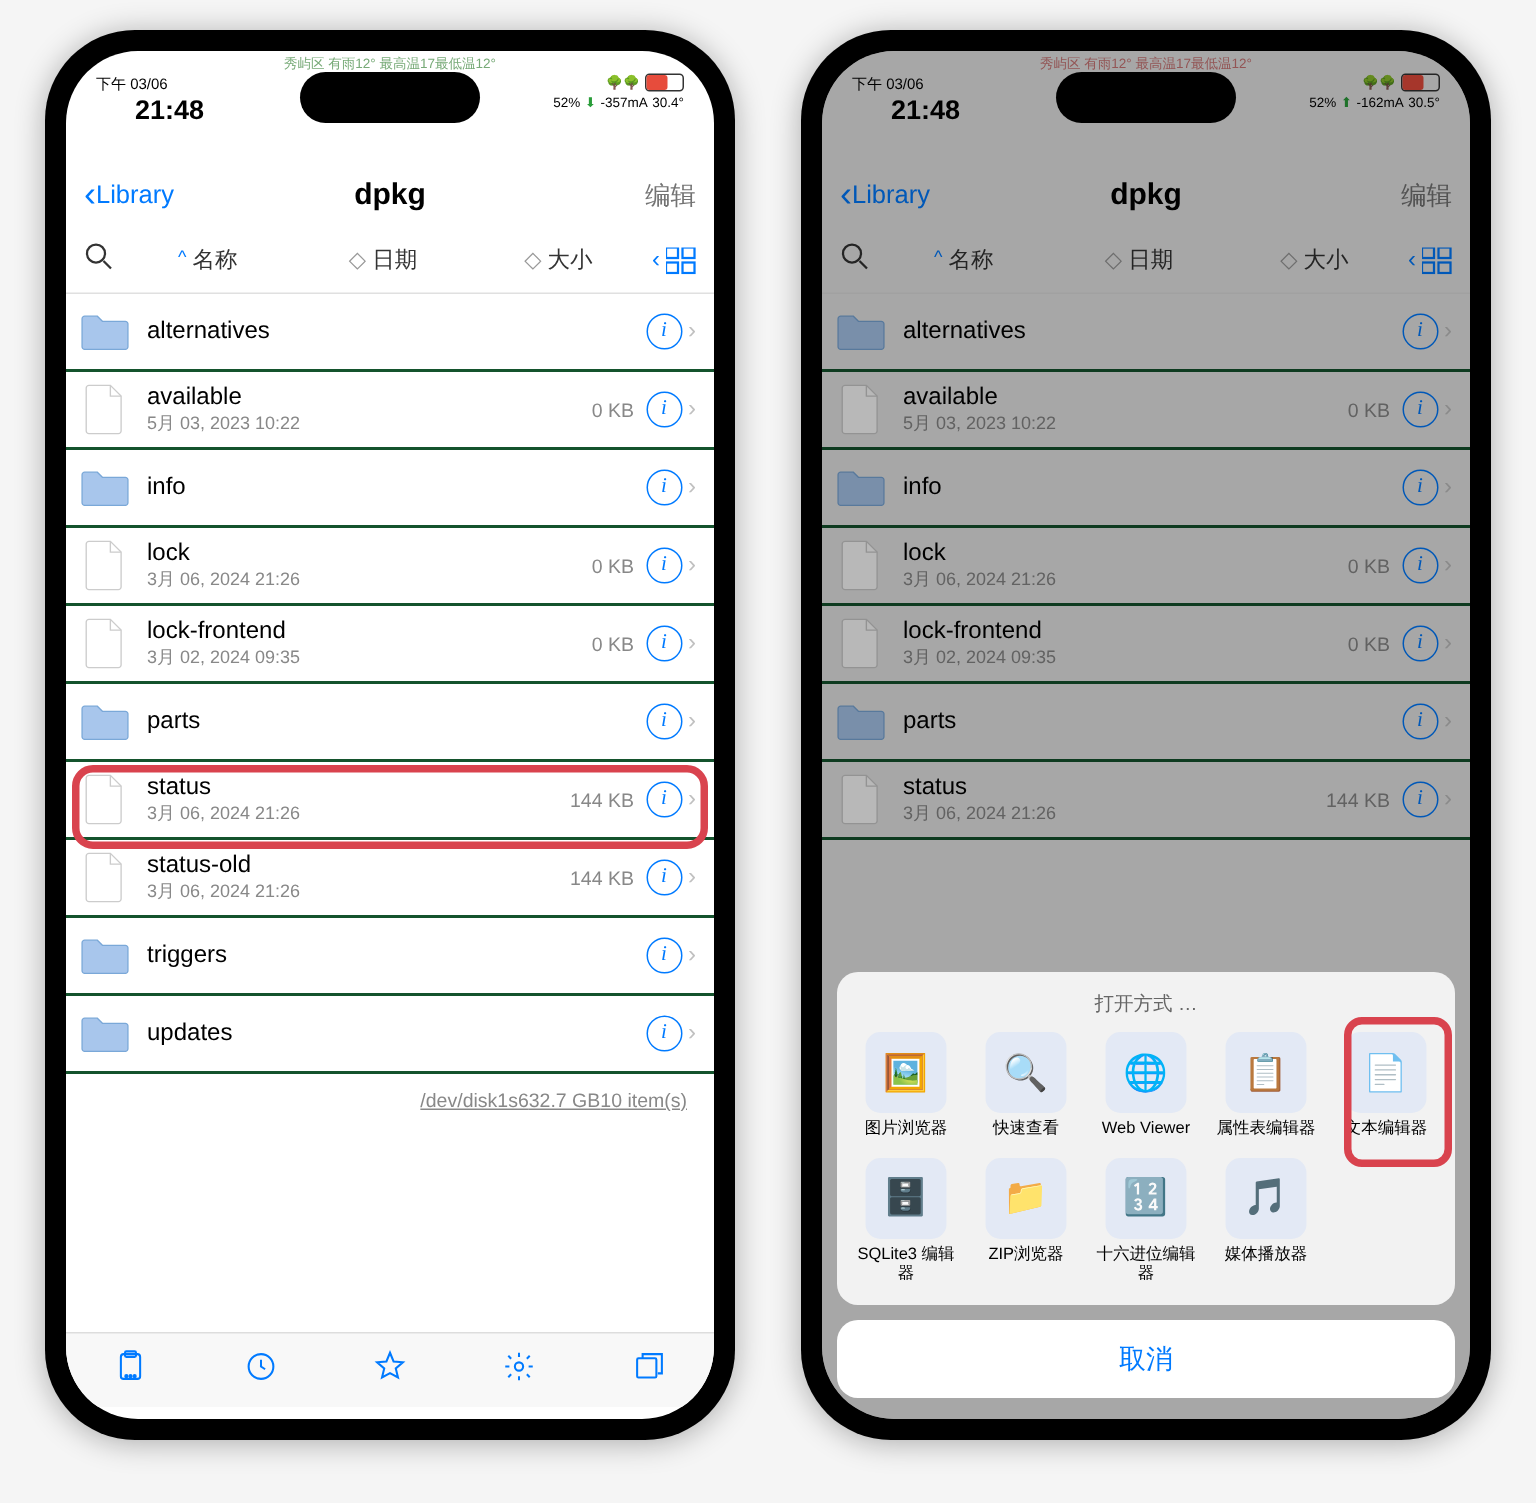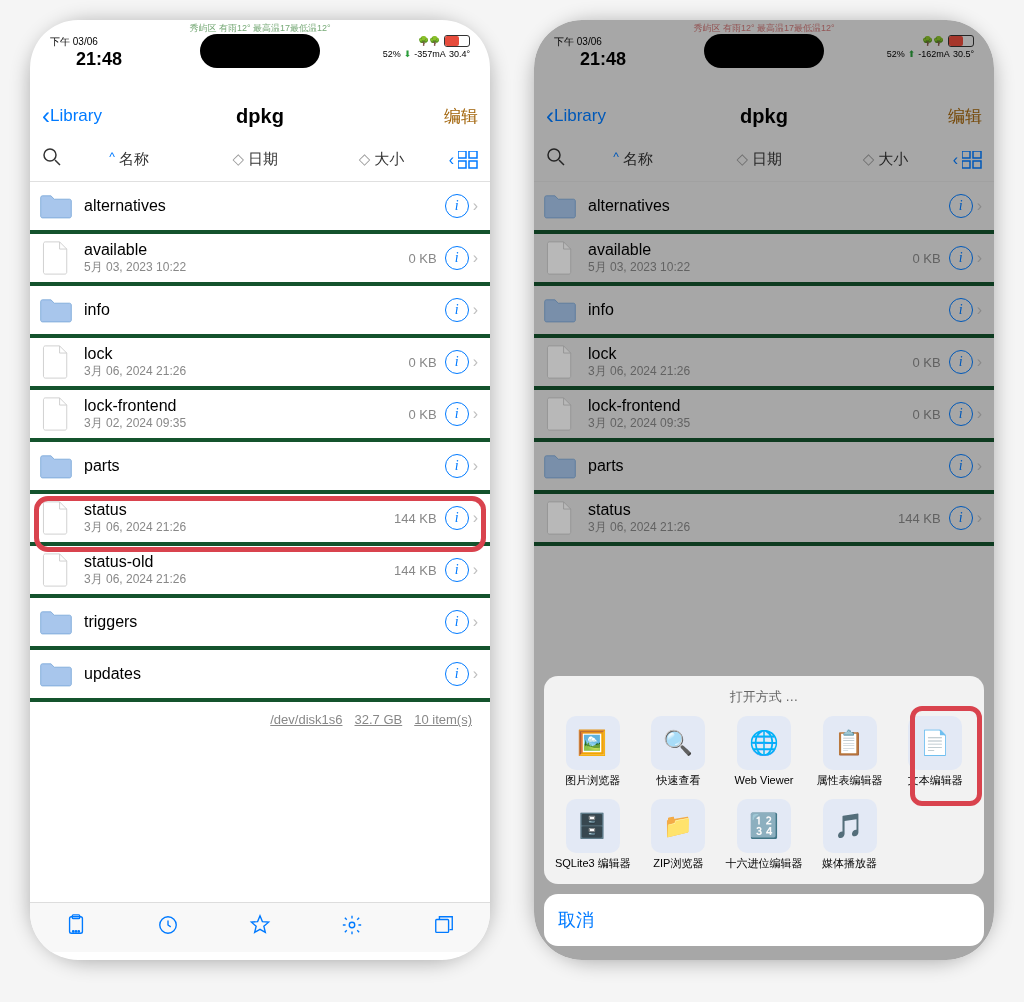--- a/index.html
+++ b/index.html
@@ -4,20 +4,21 @@
 <style>
 * { margin: 0; padding: 0; box-sizing: border-box; font-family: -apple-system, "Helvetica Neue", Arial, sans-serif; }
 body { background: #f5f5f5; width: 1024px; height: 1002px; position: relative; }
 
 .phone {
   position: absolute;
   width: 460px;
   height: 940px;
   background: #000;
   border-radius: 60px;
+  padding: 14px;
   box-shadow: 0 2px 20px rgba(0,0,0,0.3);
 }
 .phone-left { left: 30px; top: 20px; }
 .phone-right { left: 534px; top: 20px; }
 
 .screen {
   width: 100%;
   height: 100%;
   background: #fff;
   border-radius: 48px;
@@ -69,21 +70,21 @@
   height: 44px;
   display: flex;
   align-items: center;
   justify-content: space-between;
   padding: 0 12px;
   background: #fff;
 }
 .phone-right .nav-bar { background:transparent; }
 .nav-back { color: #007aff; font-size: 17px; display:flex; align-items:center; }
 .nav-title { font-size: 20px; font-weight:700; position:absolute; left:0; right:0; text-align:center; pointer-events:none;}
-.nav-edit { color: #a16207; font-size: 17px; }
+.nav-edit { color: #737373; font-size: 17px; }
 
 .toolbar {
   position: absolute;
   top: 118px;
   left: 0; right: 0;
   height: 44px;
   display: flex;
   align-items: center;
   padding: 0 12px;
   gap: 8px;
@@ -104,42 +105,41 @@
   overflow: hidden;
   background:#fff;
 }
 .phone-right .file-list { background:transparent; }
 
 .file-row {
   height: 52px;
   display: flex;
   align-items: center;
   padding: 0 12px 0 8px;
-  border-bottom: 4px solid #14532d;
+  border-bottom: 2px solid #14532d;
   position:relative;
 }
 .file-icon { width: 36px; height:36px; margin-right:10px; display:flex; align-items:center; justify-content:center; }
 .folder-svg { width:34px; height:28px; }
 .file-svg { width:28px; height:34px; }
 .file-info { flex:1; min-width:0; }
 .file-name { font-size:16px; color:#000; }
 .file-date { font-size:12px; color:#888; }
 .file-size { font-size:13px; color:#888; margin-right:8px; }
 .info-btn { width:24px; height:24px; border:1.5px solid #007aff; border-radius:50%; color:#007aff; display:flex; align-items:center; justify-content:center; font-size:14px; font-style:italic; font-family:serif; margin-right:4px;}
 .chevron { color:#c0c0c0; font-size:16px; }
 
 .summary-row {
   padding: 10px 18px;
   text-align: center;
   font-size: 13px;
   color: #888;
   text-decoration: underline;
   display:flex;
   justify-content:flex-end;
-  gap:12px;
 }
 
 .highlight-box {
   position: absolute;
   border: 5px solid #d9434e;
   border-radius: 14px;
   pointer-events: none;
 }
 
 .bottom-tab {
@@ -172,20 +172,21 @@
 .sheet-title { text-align:center; font-size:13px; color:#666; padding:4px 0 10px; }
 .app-grid { display:grid; grid-template-columns:repeat(5,1fr); gap:8px; }
 .app-grid.row2 { grid-template-columns:repeat(5,1fr); margin-top:12px;}
 .app-cell { display:flex; flex-direction:column; align-items:center; gap:4px; }
 .app-icon { width:54px; height:54px; background:#e3e9f5; border-radius:10px; display:flex; align-items:center; justify-content:center; font-size:24px;}
 .app-label { font-size:11px; text-align:center; line-height:1.2; }
 .cancel-btn {
   margin-top:10px;
   background:#fff;
   border-radius:14px;
+  text-align:center;
   padding:14px;
   font-size:18px;
   color:#007aff;
   font-weight:500;
 }
 .sheet-highlight {
   position:absolute;
   border:5px solid #d9434e;
   border-radius:12px;
   pointer-events:none;

